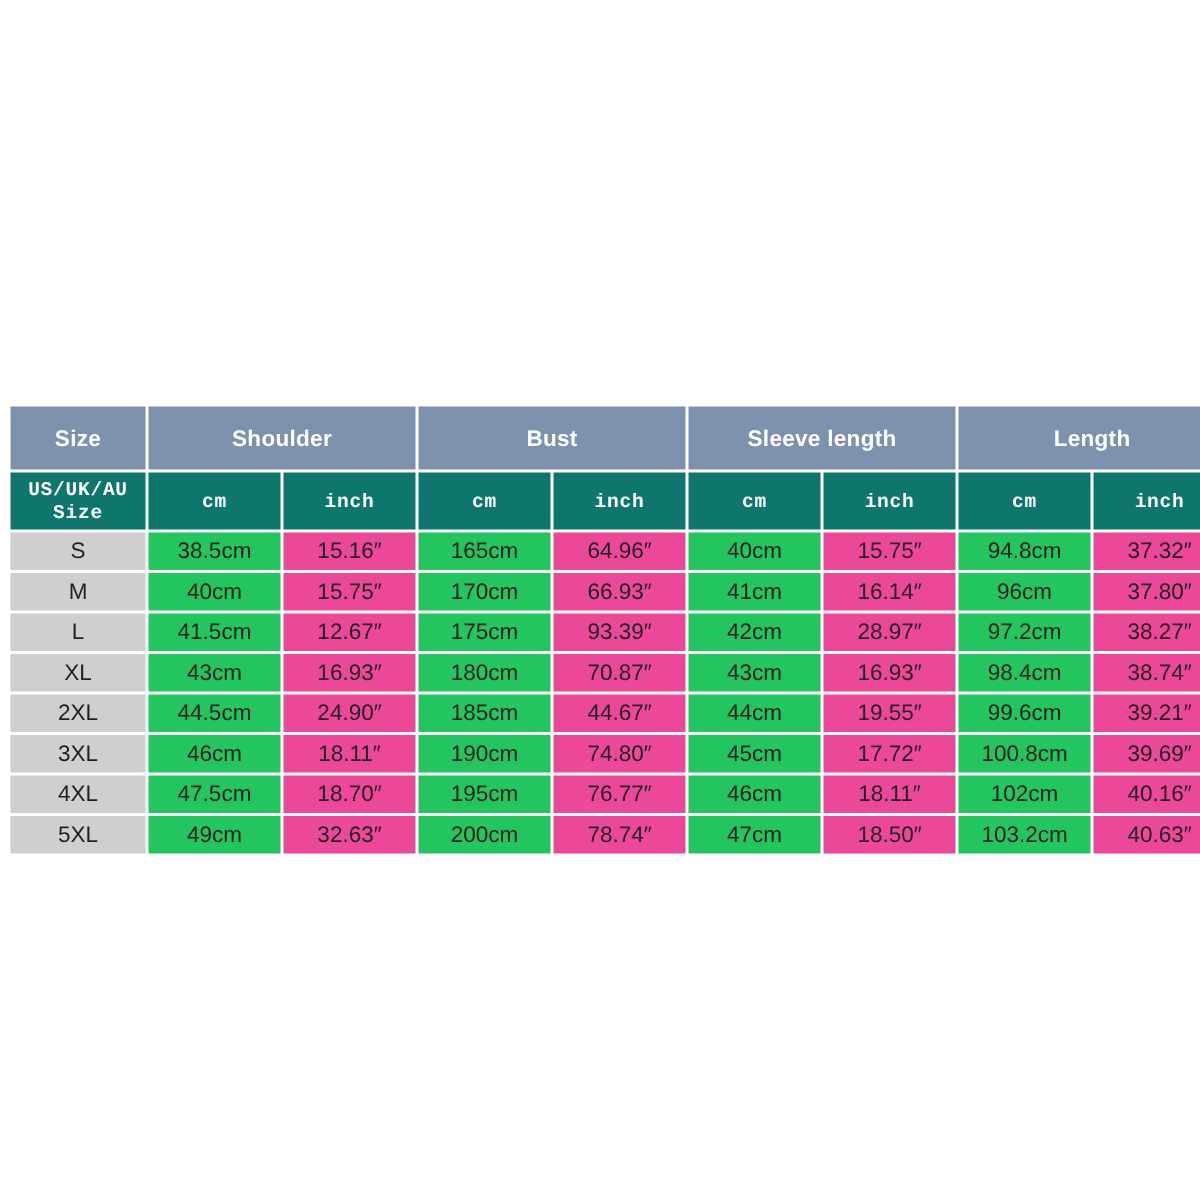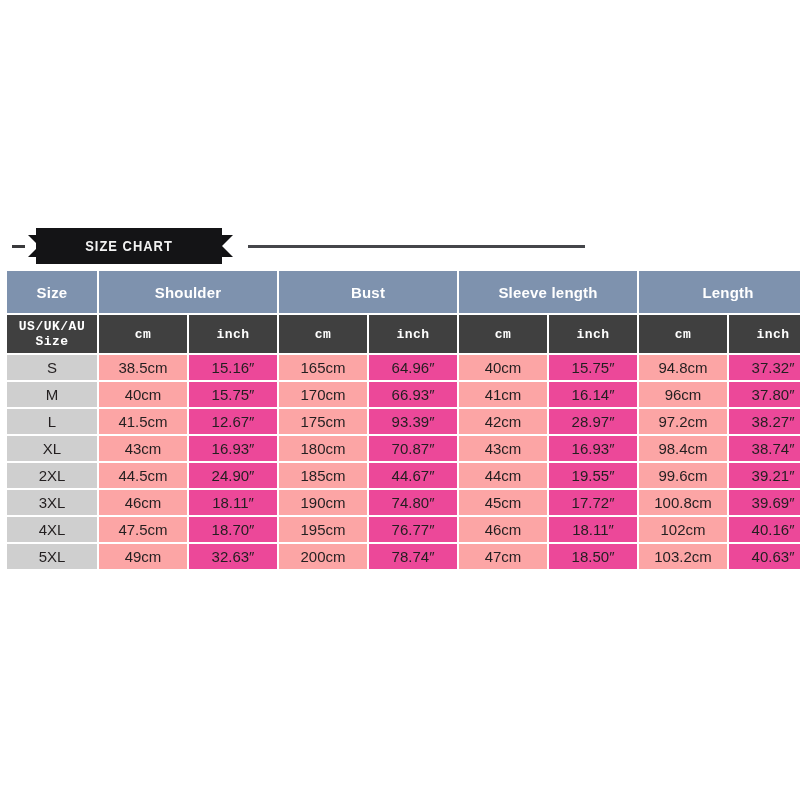--- a/index.html
+++ b/index.html
@@ -118,21 +118,21 @@
   .hdr-group td {
     background: #7e92ae;
     color: #ffffff;
     height: 42px;
     font-size: 15px;
     font-weight: 700;
     letter-spacing: 0.2px;
   }
   
   .hdr-unit td {
-    background: #404040;
+    background: #0f766e;
     color: #ffffff;
     height: 38px;
     font-family: "Liberation Mono", "DejaVu Sans Mono", monospace;
     font-size: 13px;
     font-weight: 700;
     letter-spacing: 0.5px;
   }
   .hdr-size-tall {
     font-family: "Liberation Mono", "DejaVu Sans Mono", monospace;
     font-size: 11.5px;
@@ -147,44 +147,36 @@
   .chart tbody tr td {
     height: 25px;
     font-size: 15px;
     color: #231f20;
     font-weight: 400;
   }
   td.c-size {
     background: #cfcfcf;
   }
   td.c-cm {
-    background: #fca5a5;
+    background: #22c55e;
   }
   td.c-inch {
     background: #ec4899;
   }
 
   
   col.w-size   { width: 90px; }
   col.w-cm     { width: 88px; }
   col.w-inch   { width: 88px; }
 </style>
 </head>
 <body>
 
 <div class="page">
 
-  <div class="banner">
-    <div class="banner-dash"></div>
-    <div class="ribbon-flag-left"></div>
-    <div class="ribbon-flag-right"></div>
-    <div class="ribbon-box"></div>
-    <div class="ribbon-title">SIZE CHART</div>
-    <div class="banner-rule"></div>
-  </div>
 
   <table class="chart">
     <colgroup>
       <col class="w-size">
       <col class="w-cm">
         <col class="w-inch">
       <col class="w-cm">
         <col class="w-inch">
       <col class="w-cm">
         <col class="w-inch">

